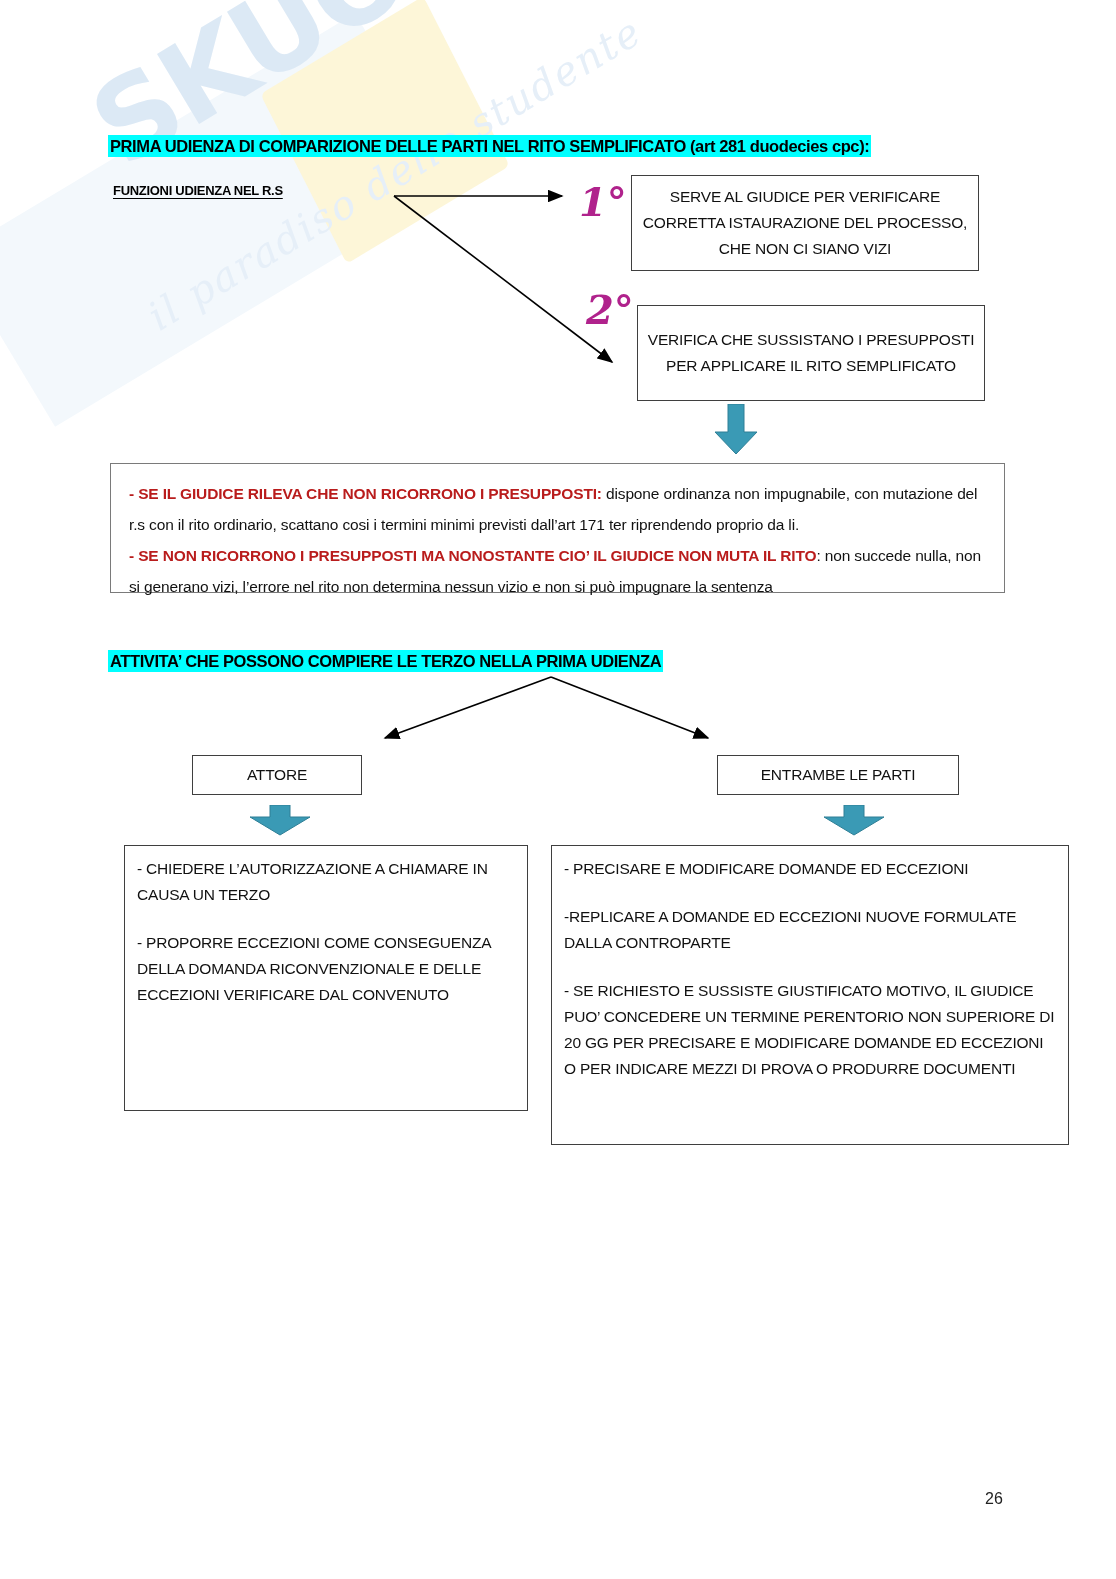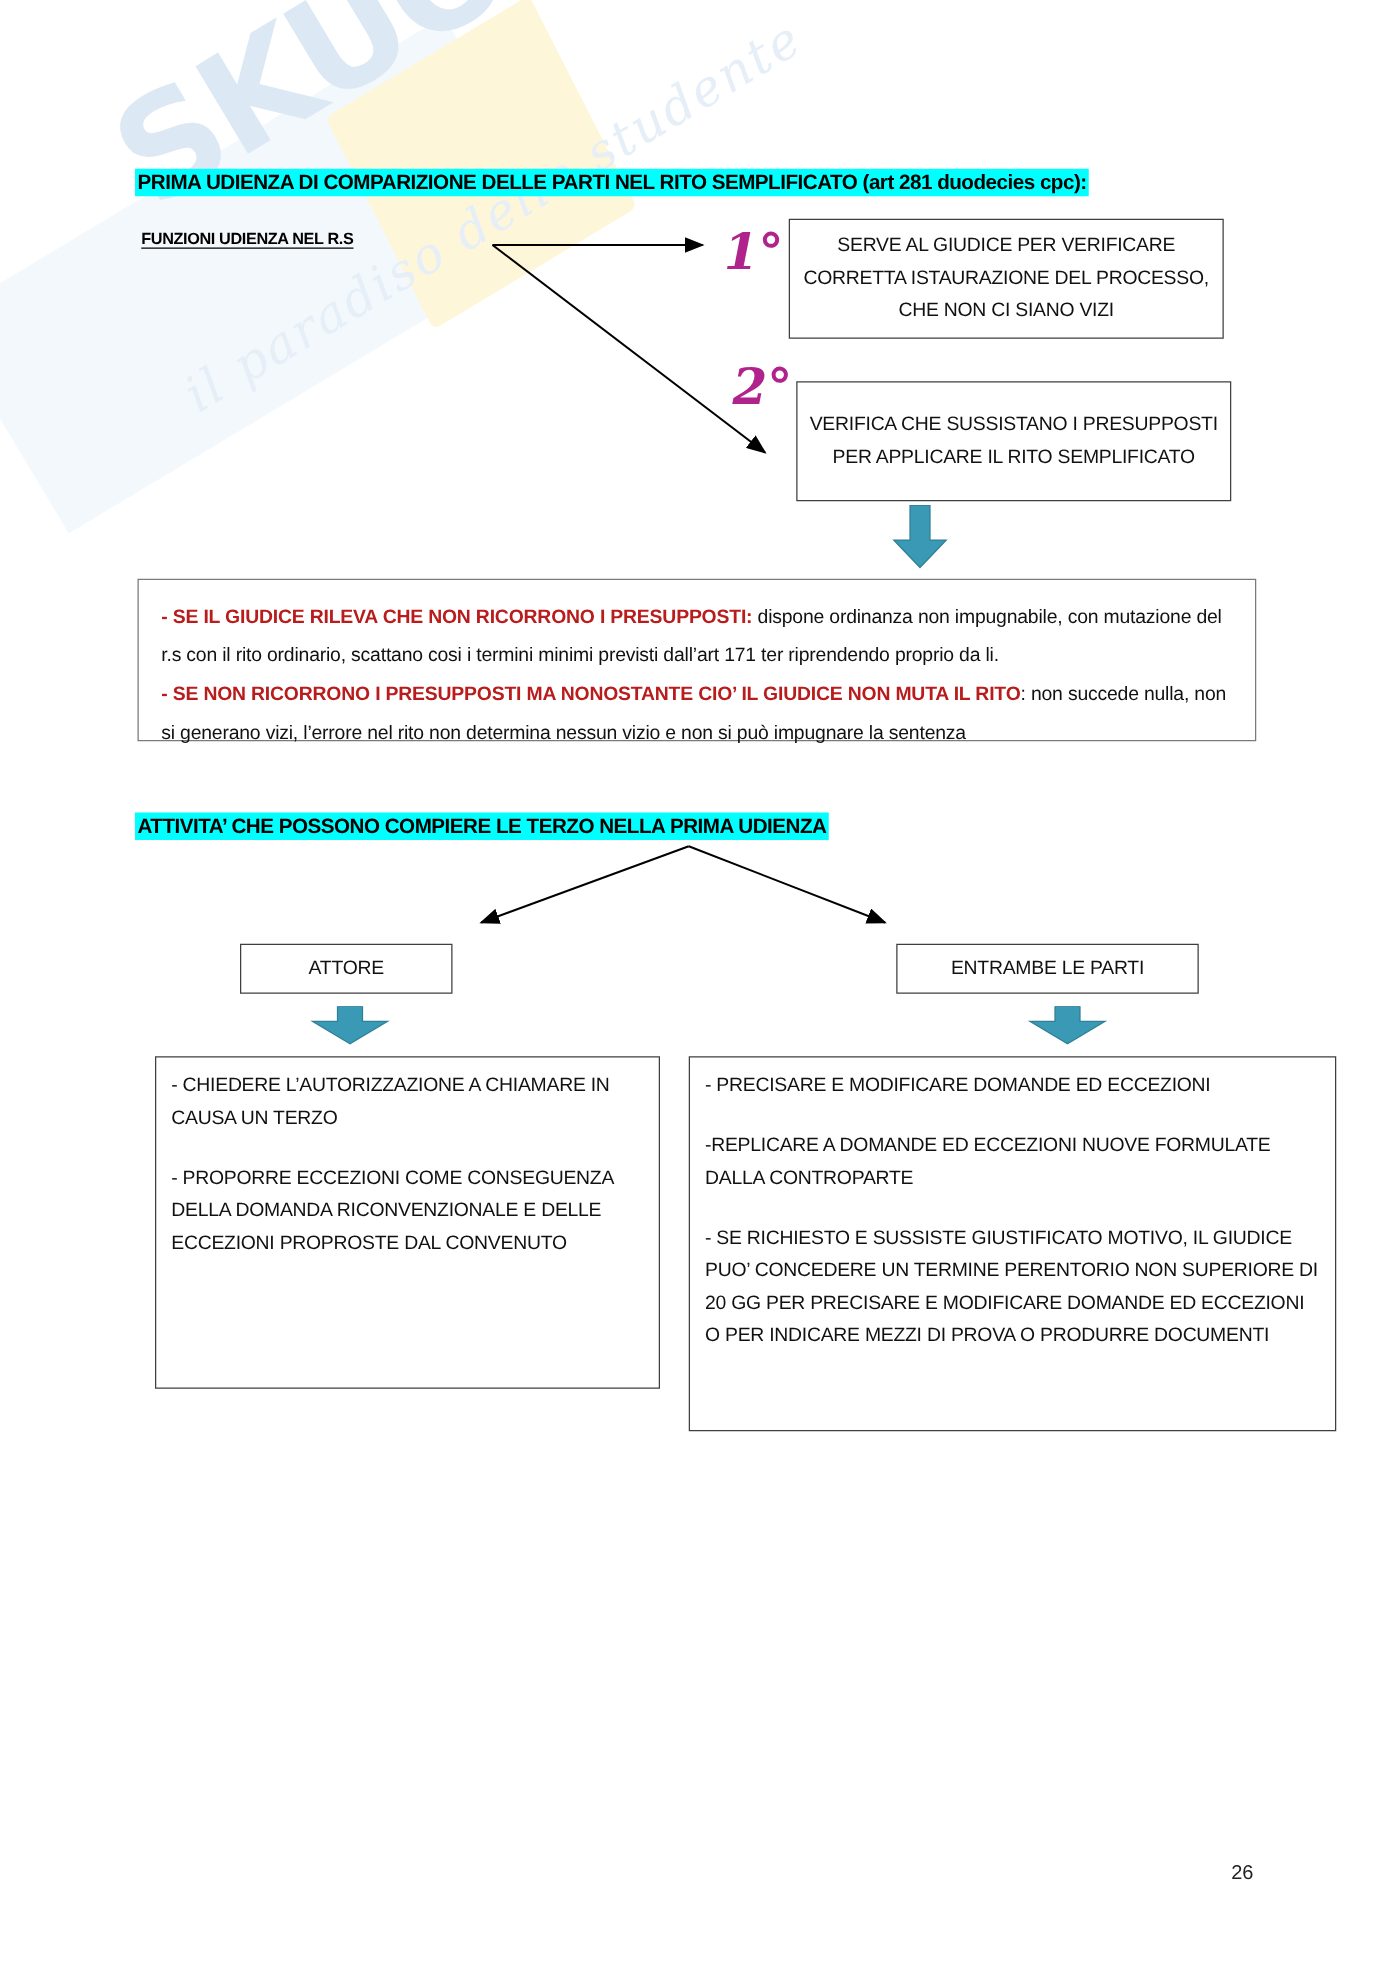--- a/index.html
+++ b/index.html
@@ -253,21 +253,21 @@
     </svg>
 
     <svg class="tealarrow" style="left:822px; top:805px; width:64px; height:32px;" viewBox="0 0 64 32">
       <path d="M22,0 L42,0 L42,12 L62,12 L32,30 L2,12 L22,12 Z" fill="#3a9ab5" stroke="#2f7f96" stroke-width="1"></path>
     </svg>
 
     <div class="box lefttext" style="left:124px; top:845px; width:404px; height:266px;">
       <div class="box-inner blk-list">
         <p>- CHIEDERE L’AUTORIZZAZIONE A CHIAMARE IN CAUSA UN TERZO</p>
         <div class="gap"></div>
-        <p>- PROPORRE ECCEZIONI COME CONSEGUENZA DELLA DOMANDA RICONVENZIONALE E DELLE ECCEZIONI PROPROSTE DAL CONVENUTO</p>
+        <p>- PROPORRE ECCEZIONI COME CONSEGUENZA DELLA DOMANDA RICONVENZIONALE E DELLE ECCEZIONI VERIFICARE DAL CONVENUTO</p>
       </div>
     </div>
 
     <div class="box lefttext" style="left:551px; top:845px; width:518px; height:300px;">
       <div class="box-inner blk-list">
         <p>- PRECISARE E MODIFICARE DOMANDE ED ECCEZIONI</p>
         <div class="gap"></div>
         <p>-REPLICARE A DOMANDE ED ECCEZIONI NUOVE FORMULATE DALLA CONTROPARTE</p>
         <div class="gap"></div>
         <p>- SE RICHIESTO E SUSSISTE GIUSTIFICATO MOTIVO, IL GIUDICE PUO’ CONCEDERE UN TERMINE PERENTORIO NON SUPERIORE DI 20 GG PER PRECISARE E MODIFICARE DOMANDE ED ECCEZIONI O PER INDICARE MEZZI DI PROVA O PRODURRE DOCUMENTI</p>

